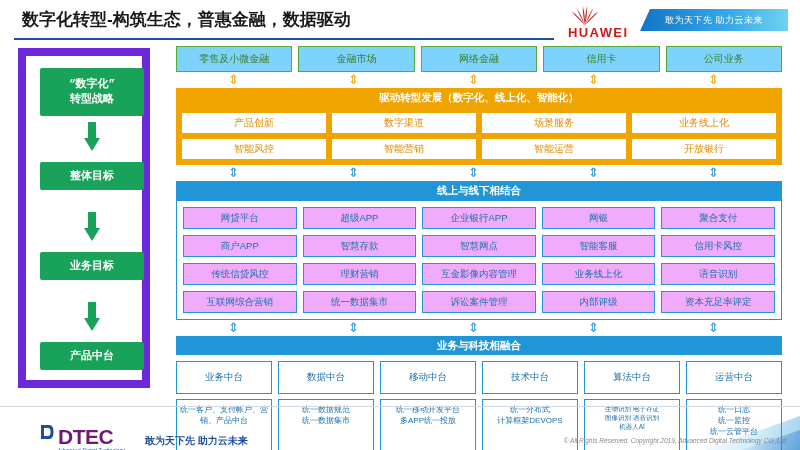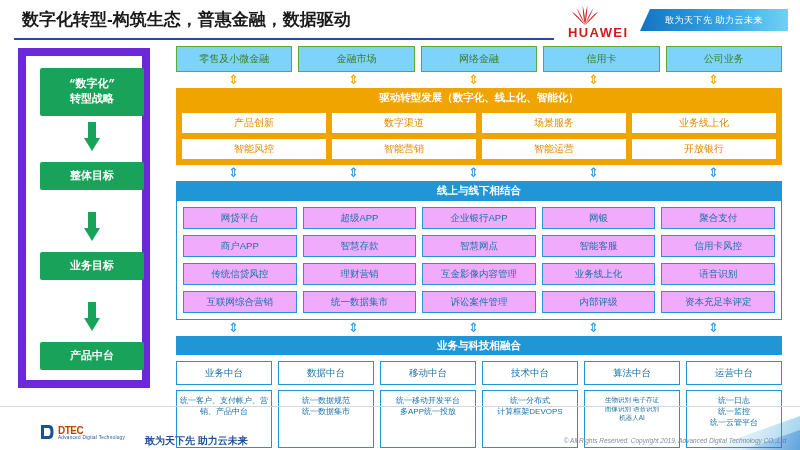--- a/index.html
+++ b/index.html
@@ -113,41 +113,41 @@
   .varrows span {
     position:absolute; top:0; width:9px; height:16px;
     color:#2196d6; font-size:13px; line-height:16px; text-align:center;
   }
   .varrows.orange span { color:#f0a400; }
 
   
   .plat-row { display:flex; gap:6px; }
   .plat-col { flex:1; }
   .plat-head {
-    height:24px; border:1.2px solid #2196d6; color:#1a6fa8;
+    height:33px; border:1.2px solid #2196d6; color:#1a6fa8;
     font-size:9.5px; display:flex; align-items:center; justify-content:center;
     background:#fff; margin-bottom:5px;
   }
   .plat-body {
     height:58px; border:1.2px solid #2196d6; color:#1a6fa8;
     font-size:8px; line-height:11px; padding:4px 2px;
     display:flex; align-items:flex-start; justify-content:center;
     text-align:center; background:#fff; white-space:pre-line;
   }
   .plat-body.tiny { font-size:6.5px; line-height:9px; }
 
   
   .footer-rule {
     position:absolute; left:0; top:406px; width:800px; height:1px; background:#cfd8e3;
   }
   .dtec {
     position:absolute; left:58px; top:425px;
   }
   .dtec-name {
-    font-size:10px; font-weight:bold; color:#c2410c; letter-spacing:-0.5px;
+    font-size:21px; font-weight:bold; color:#701a75; letter-spacing:-0.5px;
     font-family:"Liberation Sans", sans-serif;
   }
   .dtec-sub { font-size:4.6px; color:#1f4e9c; letter-spacing:0.3px; margin-top:-1px;}
   .dtec-mark {
     position:absolute; left:40px; top:424px; width:14px; height:16px;
   }
   .footer-slogan {
     position:absolute; left:145px; top:434px;
     font-size:10px; color:#1f4e9c; font-weight:bold;
   }

